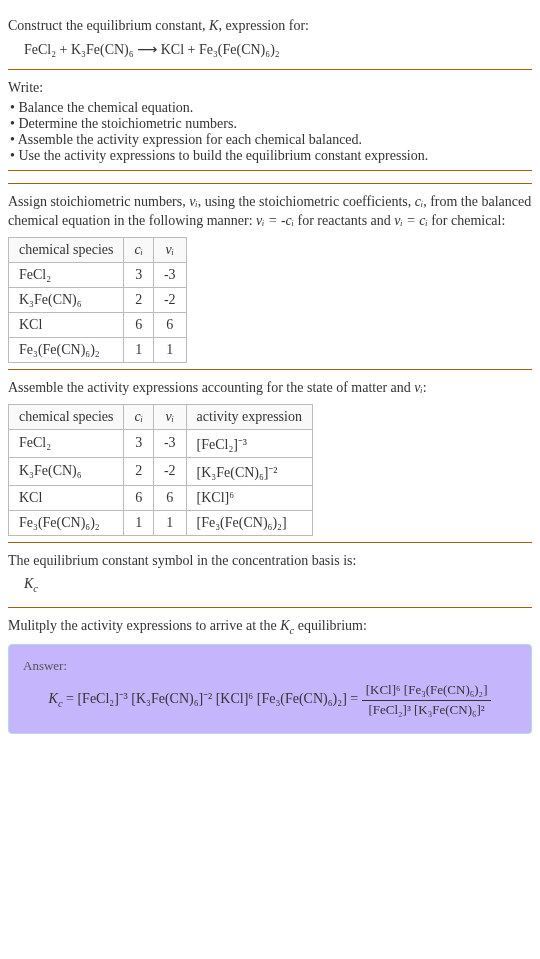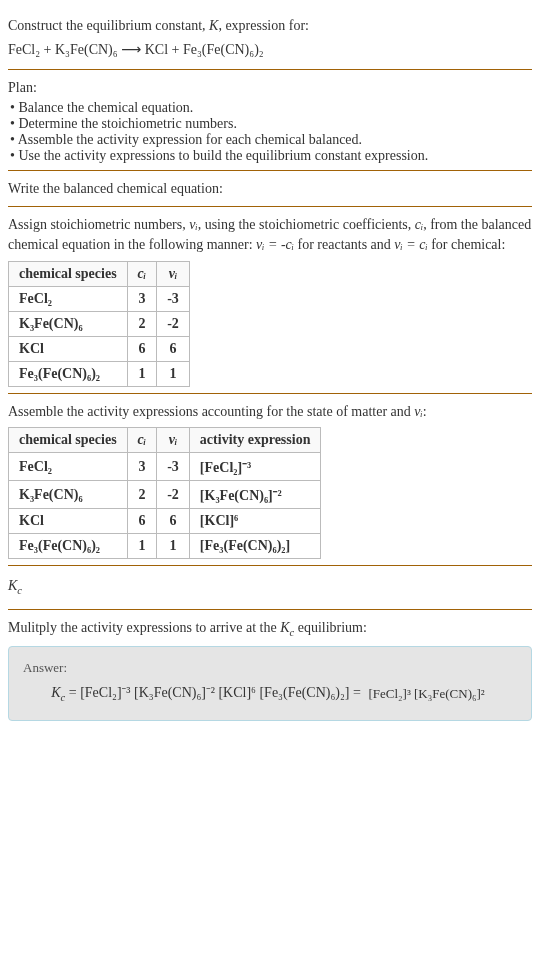--- a/index.html
+++ b/index.html
@@ -18,39 +18,39 @@
     .section:last-child { border-bottom: none; }
     p { line-height: 1.4; margin: 2px 0; }
     table {
       border-collapse: collapse;
       margin-top: 6px;
     }
     th, td {
       border: 1px solid #bbb;
       padding: 4px 10px;
       text-align: left;
-      font-weight: bold;
+      font-weight: normal;
     }
     th { background: #f9f9f9; }
     td.center, th.center { text-align: center; }
     .answer-box {
-      background: #e5e5e5;
+      background: #c4b5fd;
       border: 1px solid #b5d8e3;
       border-radius: 4px;
       padding: 10px 14px;
       margin-top: 6px;
     }
     .answer-label {
       font-size: 13px;
       color: #555;
       margin-bottom: 6px;
     }
     .italic { font-style: italic; }
     .sub { vertical-align: sub; font-size: 0.75em; }
-    .eq { margin: 4px 0; font-size: 14px; }
+    .eq { margin: 4px 16px; font-size: 14px; }
     .frac {
       display: inline-block;
       vertical-align: middle;
       text-align: center;
       font-size: 13px;
     }
     .frac .num { display: block; border-bottom: 1px solid #333; padding: 0 4px; }
     .frac .den { display: block; padding: 0 4px; }
     ul { list-style: none; padding-left: 2px; }
     ul li::before { content: "• "; }
@@ -59,31 +59,30 @@
 <body>
 
 <div class="section">
   <p>
     <span>Construct the equilibrium constant, </span><span class="italic">K</span><span>, expression for:</span>
   </p>
   <p class="eq">FeCl₂ + K₃Fe(CN)₆ ⟶ KCl + Fe₃(Fe(CN)₆)₂</p>
 </div>
 
 <div class="section">
-  <p>Plan:</p>
+  <p>Write:</p>
   <ul>
     <li>Balance the chemical equation.</li>
     <li>Determine the stoichiometric numbers.</li>
     <li>Assemble the activity expression for each chemical balanced.</li>
     <li>Use the activity expressions to build the equilibrium constant expression.</li>
   </ul>
 </div>
 
 <div class="section">
-  <p>Write the balanced chemical equation:</p>
 </div>
 
 <div class="section">
   <p>
     <span>Assign stoichiometric numbers, </span><span class="italic">νᵢ</span><span>, using the stoichiometric coefficients, </span><span class="italic">cᵢ</span><span>, from the balanced chemical equation in the following manner: </span><span class="italic">νᵢ = -cᵢ</span><span> for reactants and </span><span class="italic">νᵢ = cᵢ</span><span> for chemical:</span>
   </p>
   <table>
     <tbody>
         <tr>
       <th>chemical species</th>
@@ -148,29 +147,30 @@
       <td>Fe₃(Fe(CN)₆)₂</td>
       <td class="center">1</td>
       <td class="center">1</td>
       <td>[Fe₃(Fe(CN)₆)₂]</td>
     </tr>
   </tbody>
     </table>
 </div>
 
 <div class="section">
+  <p>The equilibrium constant symbol in the concentration basis is:</p>
   <p class="eq">
     <span class="italic">K</span><span class="sub italic">c</span>
   </p>
 </div>
 
 <div class="section" style="border-bottom:none;">
   <p>
     <span>Mulitply the activity expressions to arrive at the </span><span class="italic">K</span><span class="sub italic">c</span><span> equilibrium:</span>
   </p>
 
   <div class="answer-box">
     <p class="answer-label">Answer:</p>
     <p class="eq" style="text-align:center;">
-      <span class="italic">K</span><span class="sub italic">c</span><span> = [FeCl₂]⁻³ [K₃Fe(CN)₆]⁻² [KCl]⁶ [Fe₃(Fe(CN)₆)₂] = </span><span class="frac"><span class="den">[FeCl₂]³ [K₃Fe(CN)₆]²</span></span>
+      <span class="italic">K</span><span class="sub italic">c</span><span> = [FeCl₂]⁻³ [K₃Fe(CN)₆]⁻² [KCl]⁶ [Fe₃(Fe(CN)₆)₂] = </span><span class="frac"><span class="num">[KCl]⁶ [Fe₃(Fe(CN)₆)₂]</span><span class="den">[FeCl₂]³ [K₃Fe(CN)₆]²</span></span>
     </p>
   </div>
 </div>
 
 </body></html>

